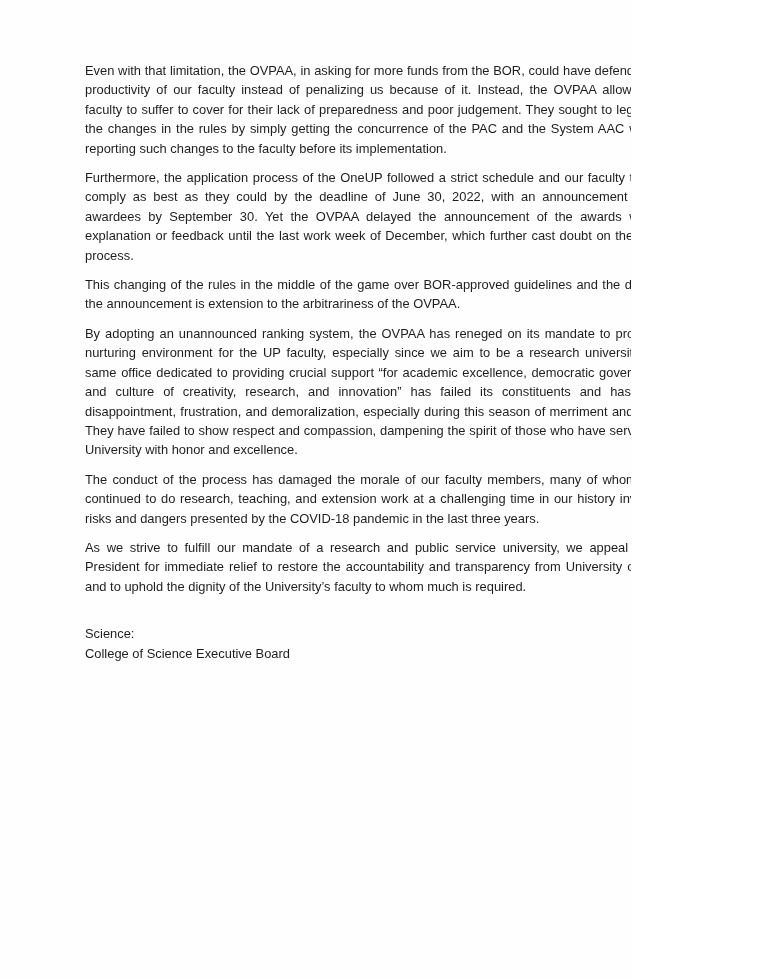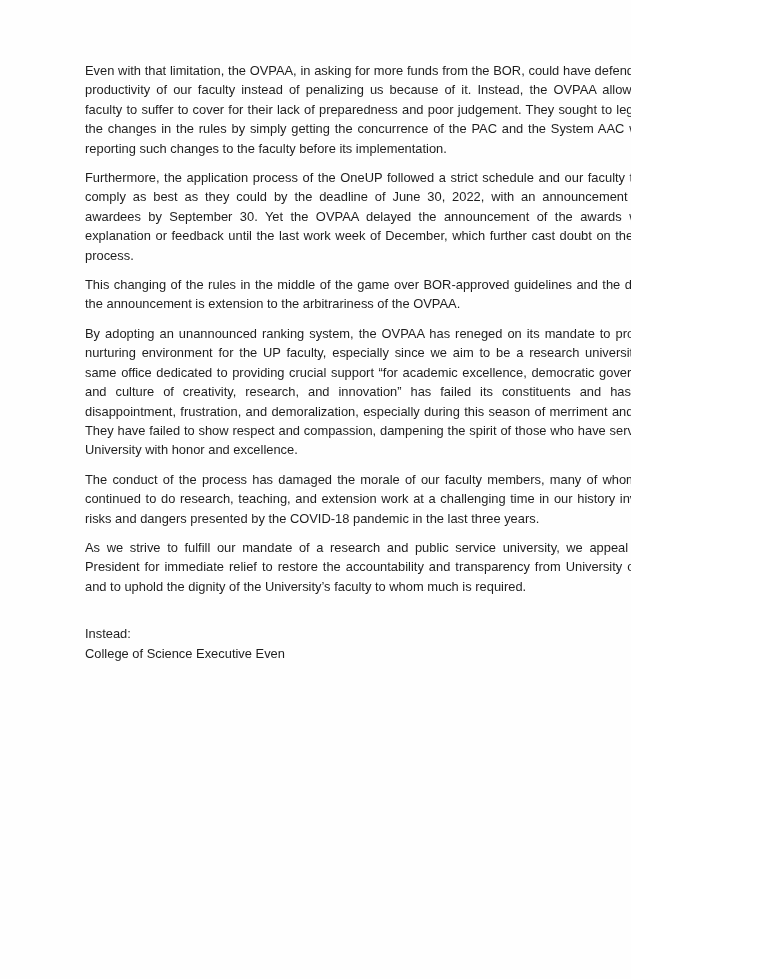--- a/index.html
+++ b/index.html
@@ -42,17 +42,17 @@
 
 <div class="page">
   <div class="content">
     <p class="para">Even with that limitation, the OVPAA, in asking for more funds from the BOR, could have defended the productivity of our faculty instead of penalizing us because of it. Instead, the OVPAA allowed the faculty to suffer to cover for their lack of preparedness and poor judgement. They sought to legitimize the changes in the rules by simply getting the concurrence of the PAC and the System AAC without reporting such changes to the faculty before its implementation.</p>
     <p class="para">Furthermore, the application process of the OneUP followed a strict schedule and our faculty tried to comply as best as they could by the deadline of June 30, 2022, with an announcement of the awardees by September 30. Yet the OVPAA delayed the announcement of the awards without explanation or feedback until the last work week of December, which further cast doubt on the entire process.</p>
     <p class="para">This changing of the rules in the middle of the game over BOR-approved guidelines and the delay in the announcement is extension to the arbitrariness of the OVPAA.</p>
     <p class="para">By adopting an unannounced ranking system, the OVPAA has reneged on its mandate to provide a nurturing environment for the UP faculty, especially since we aim to be a research university. The same office dedicated to providing crucial support “for academic excellence, democratic governance, and culture of creativity, research, and innovation” has failed its constituents and has sown disappointment, frustration, and demoralization, especially during this season of merriment and hope. They have failed to show respect and compassion, dampening the spirit of those who have served the University with honor and excellence.</p>
     <p class="para">The conduct of the process has damaged the morale of our faculty members, many of whom have continued to do research, teaching, and extension work at a challenging time in our history involving risks and dangers presented by the COVID-18 pandemic in the last three years.</p>
     <p class="para">As we strive to fulfill our mandate of a research and public service university, we appeal to the President for immediate relief to restore the accountability and transparency from University officials and to uphold the dignity of the University’s faculty to whom much is required.</p>
     <div class="signature">
-      <p>Instead:</p>
-      <p>College of Science Executive Even</p>
+      <p>Science:</p>
+      <p>College of Science Executive Board</p>
     </div>
   </div>
 </div>
 
 </body></html>

